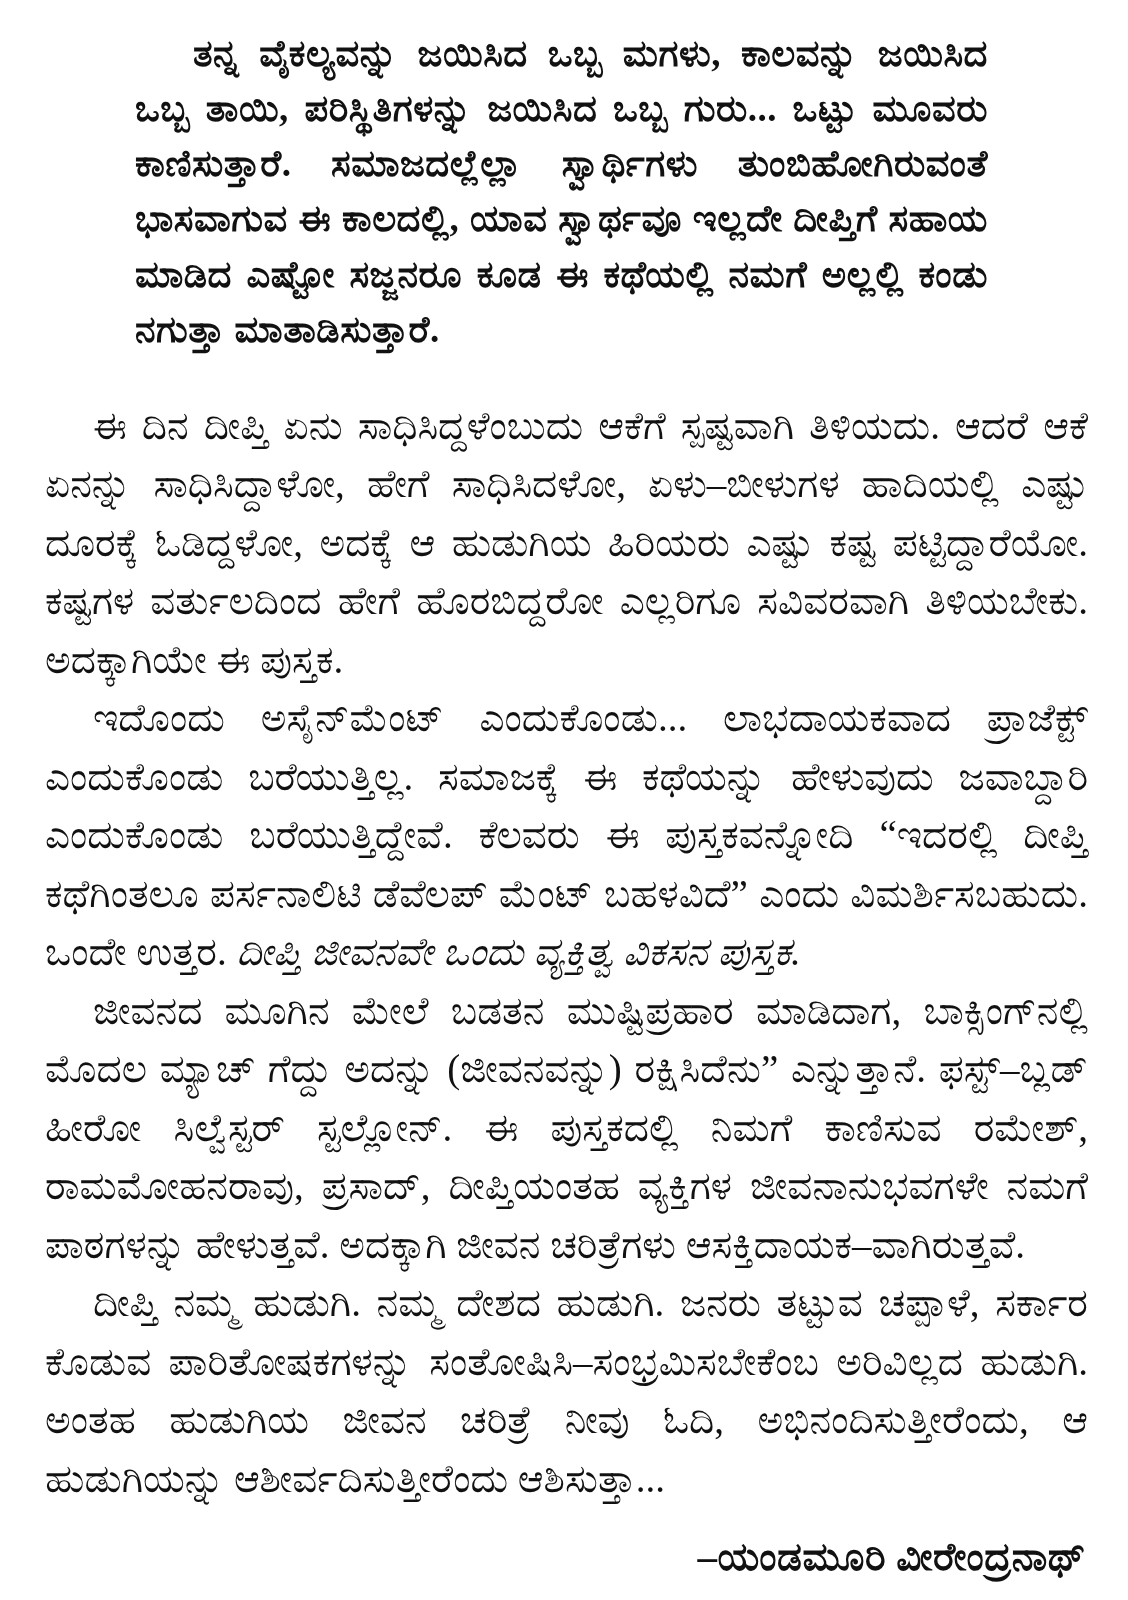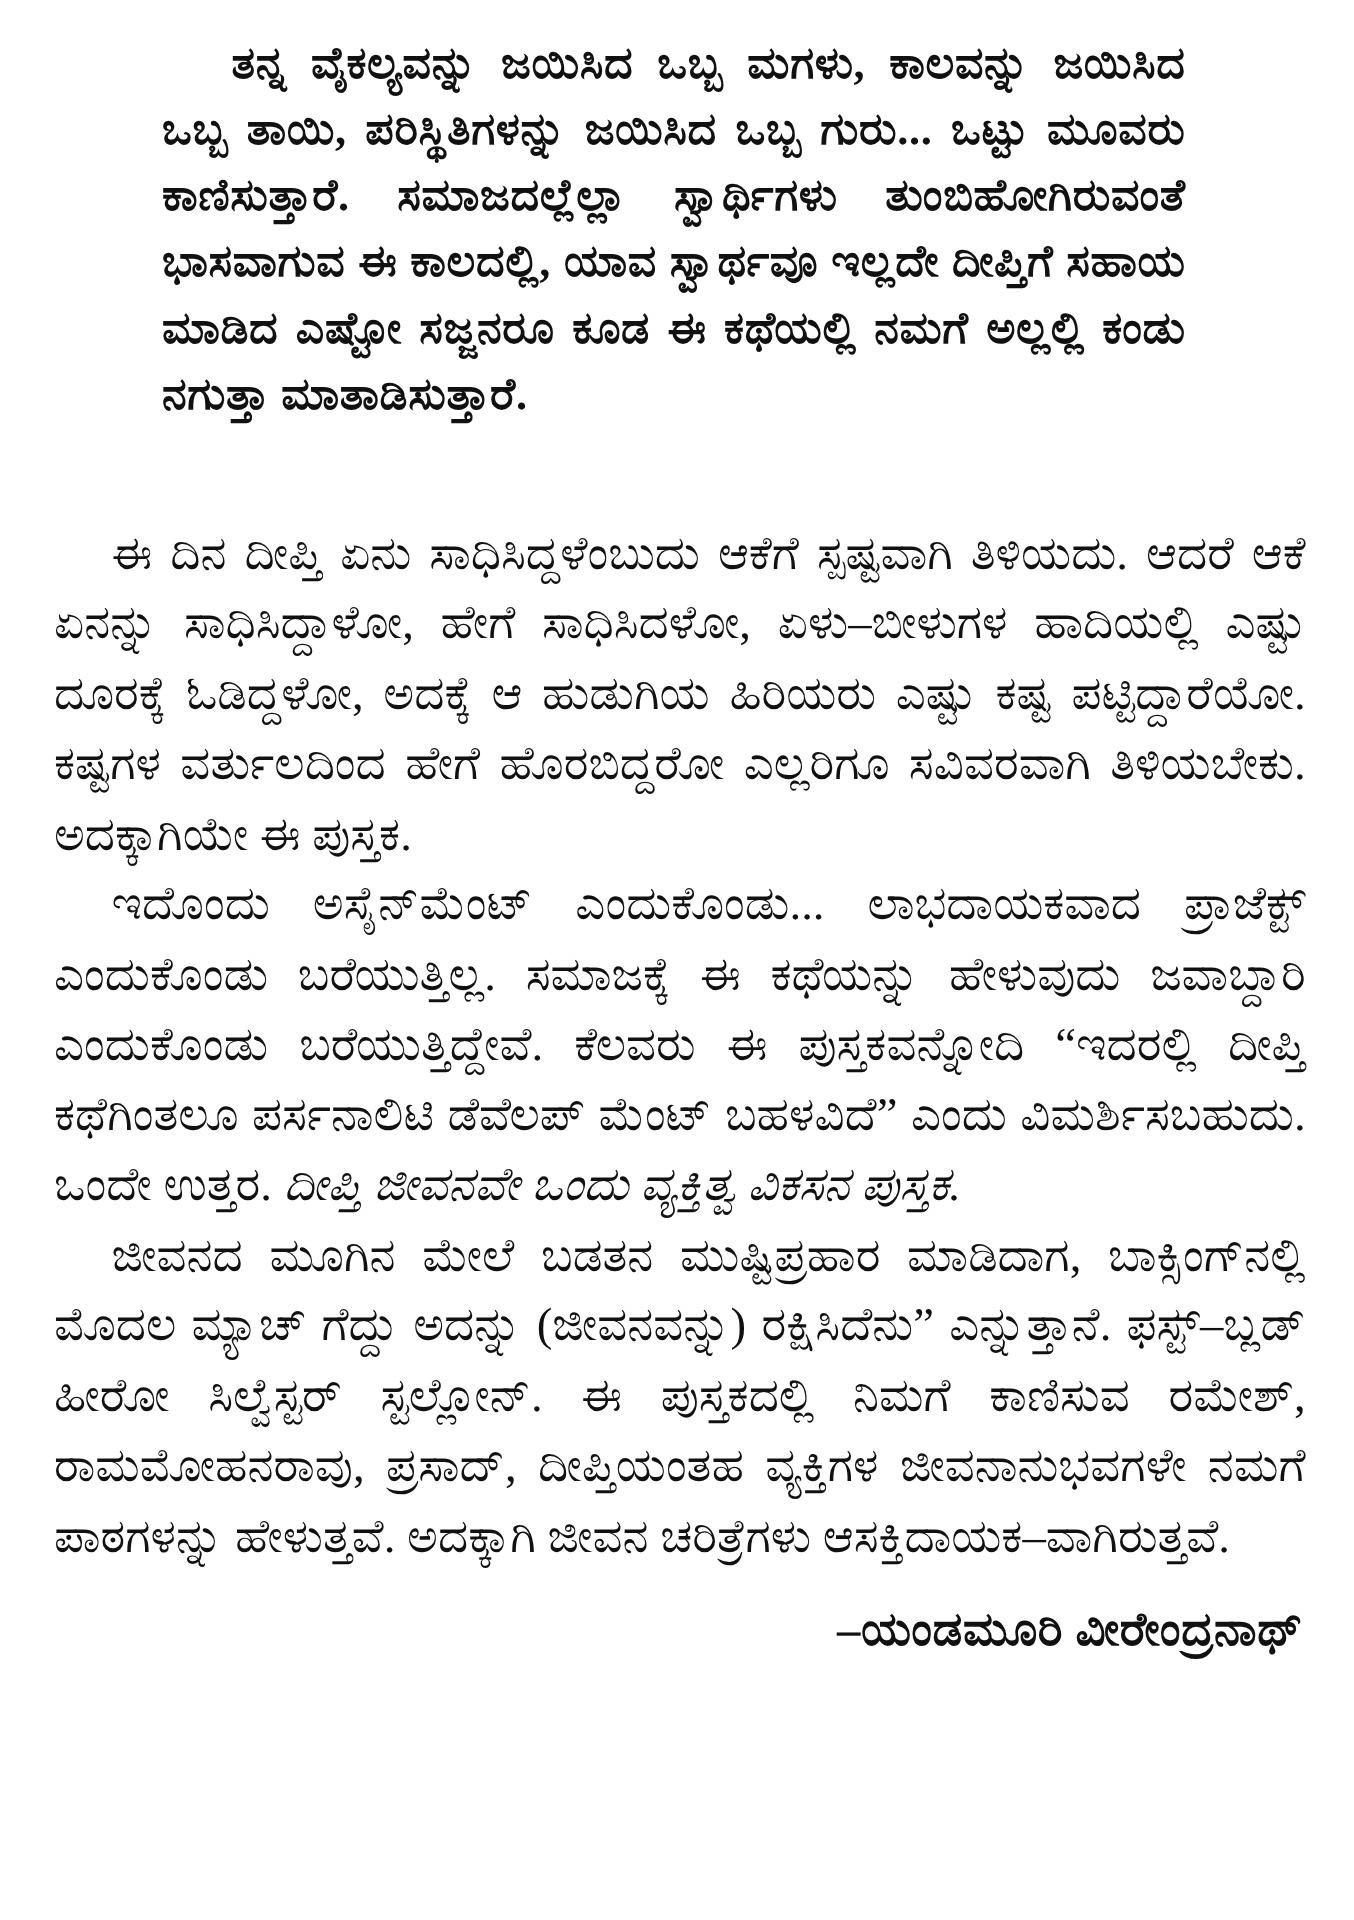--- a/index.html
+++ b/index.html
@@ -26,21 +26,21 @@
     margin: 0 140px 0 135px;
     font-size: 37px;
     line-height: 1.49;
     font-weight: bold;
     text-align: justify;
     text-indent: 58px;
     letter-spacing: 0.5px;
   }
   
   .body-text {
-    margin: 76px 40px 0 45px;
+    margin: 40px 40px 0 45px;
     font-size: 39px;
     line-height: 1.5;
     text-align: justify;
   }
   .para {
     margin: 0;
     text-indent: 48px;
   }
   .emphasis {
     font-weight: normal;
@@ -63,18 +63,19 @@
   <p class="intro">ತನ್ನ ವೈಕಲ್ಯವನ್ನು ಜಯಿಸಿದ ಒಬ್ಬ ಮಗಳು, ಕಾಲವನ್ನು ಜಯಿಸಿದ ಒಬ್ಬ ತಾಯಿ, ಪರಿಸ್ಥಿತಿಗಳನ್ನು ಜಯಿಸಿದ ಒಬ್ಬ ಗುರು... ಒಟ್ಟು ಮೂವರು ಕಾಣಿಸುತ್ತಾರೆ. ಸಮಾಜದಲ್ಲೆಲ್ಲಾ ಸ್ವಾರ್ಥಿಗಳು ತುಂಬಿಹೋಗಿರುವಂತೆ ಭಾಸವಾಗುವ ಈ ಕಾಲದಲ್ಲಿ, ಯಾವ ಸ್ವಾರ್ಥವೂ ಇಲ್ಲದೇ ದೀಪ್ತಿಗೆ ಸಹಾಯ ಮಾಡಿದ ಎಷ್ಟೋ ಸಜ್ಜನರೂ ಕೂಡ ಈ ಕಥೆಯಲ್ಲಿ ನಮಗೆ ಅಲ್ಲಲ್ಲಿ ಕಂಡು ನಗುತ್ತಾ ಮಾತಾಡಿಸುತ್ತಾರೆ.</p>
 
   <div class="body-text">
 
     <p class="para"><span>ಈ ದಿನ ದೀಪ್ತಿ ಏನು ಸಾಧಿಸಿದ್ದಳೆಂಬುದು ಆಕೆಗೆ ಸ್ಪಷ್ಟವಾಗಿ ತಿಳಿಯದು. ಆದರೆ ಆಕೆ ಏನನ್ನು ಸಾಧಿಸಿದ್ದಾಳೋ, ಹೇಗೆ ಸಾಧಿಸಿದಳೋ, ಏಳು–ಬೀಳುಗಳ ಹಾದಿಯಲ್ಲಿ ಎಷ್ಟು ದೂರಕ್ಕೆ ಓಡಿದ್ದಳೋ, ಅದಕ್ಕೆ ಆ ಹುಡುಗಿಯ ಹಿರಿಯರು ಎಷ್ಟು ಕಷ್ಟ ಪಟ್ಟಿದ್ದಾರೆಯೋ. ಕಷ್ಟಗಳ ವರ್ತುಲದಿಂದ ಹೇಗೆ ಹೊರಬಿದ್ದರೋ ಎಲ್ಲರಿಗೂ ಸವಿವರವಾಗಿ ತಿಳಿಯಬೇಕು. ಅದಕ್ಕಾಗಿಯೇ ಈ ಪುಸ್ತಕ.</span></p>
 
     <p class="para"><span>ಇದೊಂದು ಅಸೈನ್‌ಮೆಂಟ್ ಎಂದುಕೊಂಡು... ಲಾಭದಾಯಕವಾದ ಪ್ರಾಜೆಕ್ಟ್ ಎಂದುಕೊಂಡು ಬರೆಯುತ್ತಿಲ್ಲ. ಸಮಾಜಕ್ಕೆ ಈ ಕಥೆಯನ್ನು ಹೇಳುವುದು ಜವಾಬ್ದಾರಿ ಎಂದುಕೊಂಡು ಬರೆಯುತ್ತಿದ್ದೇವೆ. ಕೆಲವರು ಈ ಪುಸ್ತಕವನ್ನೋದಿ “ಇದರಲ್ಲಿ ದೀಪ್ತಿ ಕಥೆಗಿಂತಲೂ ಪರ್ಸನಾಲಿಟಿ ಡೆವೆಲಪ್ ಮೆಂಟ್ ಬಹಳವಿದೆ” ಎಂದು ವಿಮರ್ಶಿಸಬಹುದು. ಒಂದೇ ಉತ್ತರ. </span><em class="emphasis">ದೀಪ್ತಿ ಜೀವನವೇ ಒಂದು ವ್ಯಕ್ತಿತ್ವ ವಿಕಸನ ಪುಸ್ತಕ.</em></p>
 
     <p class="para"><span>ಜೀವನದ ಮೂಗಿನ ಮೇಲೆ ಬಡತನ ಮುಷ್ಟಿಪ್ರಹಾರ ಮಾಡಿದಾಗ, ಬಾಕ್ಸಿಂಗ್‌ನಲ್ಲಿ ಮೊದಲ ಮ್ಯಾಚ್ ಗೆದ್ದು ಅದನ್ನು (ಜೀವನವನ್ನು) ರಕ್ಷಿಸಿದೆನು” ಎನ್ನುತ್ತಾನೆ. ಫಸ್ಟ್–ಬ್ಲಡ್ ಹೀರೋ ಸಿಲ್ವೆಸ್ಟರ್ ಸ್ಟಲ್ಲೋನ್. ಈ ಪುಸ್ತಕದಲ್ಲಿ ನಿಮಗೆ ಕಾಣಿಸುವ ರಮೇಶ್, ರಾಮಮೋಹನರಾವು, ಪ್ರಸಾದ್, ದೀಪ್ತಿಯಂತಹ ವ್ಯಕ್ತಿಗಳ ಜೀವನಾನುಭವಗಳೇ ನಮಗೆ ಪಾಠಗಳನ್ನು ಹೇಳುತ್ತವೆ. ಅದಕ್ಕಾಗಿ ಜೀವನ ಚರಿತ್ರೆಗಳು ಆಸಕ್ತಿದಾಯಕ–ವಾಗಿರುತ್ತವೆ.</span></p>
 
+    <p class="para"><span>ದೀಪ್ತಿ ನಮ್ಮ ಹುಡುಗಿ. ನಮ್ಮ ದೇಶದ ಹುಡುಗಿ. ಜನರು ತಟ್ಟುವ ಚಪ್ಪಾಳೆ, ಸರ್ಕಾರ ಕೊಡುವ ಪಾರಿತೋಷಕಗಳನ್ನು ಸಂತೋಷಿಸಿ–ಸಂಭ್ರಮಿಸಬೇಕೆಂಬ ಅರಿವಿಲ್ಲದ ಹುಡುಗಿ. ಅಂತಹ ಹುಡುಗಿಯ ಜೀವನ ಚರಿತ್ರೆ ನೀವು ಓದಿ, ಅಭಿನಂದಿಸುತ್ತೀರೆಂದು, ಆ ಹುಡುಗಿಯನ್ನು ಆಶೀರ್ವದಿಸುತ್ತೀರೆಂದು ಆಶಿಸುತ್ತಾ...</span></p>
 
   </div>
 
   <p class="signature">–ಯಂಡಮೂರಿ ವೀರೇಂದ್ರನಾಥ್</p>
 
 </div>
 
 </body></html>

